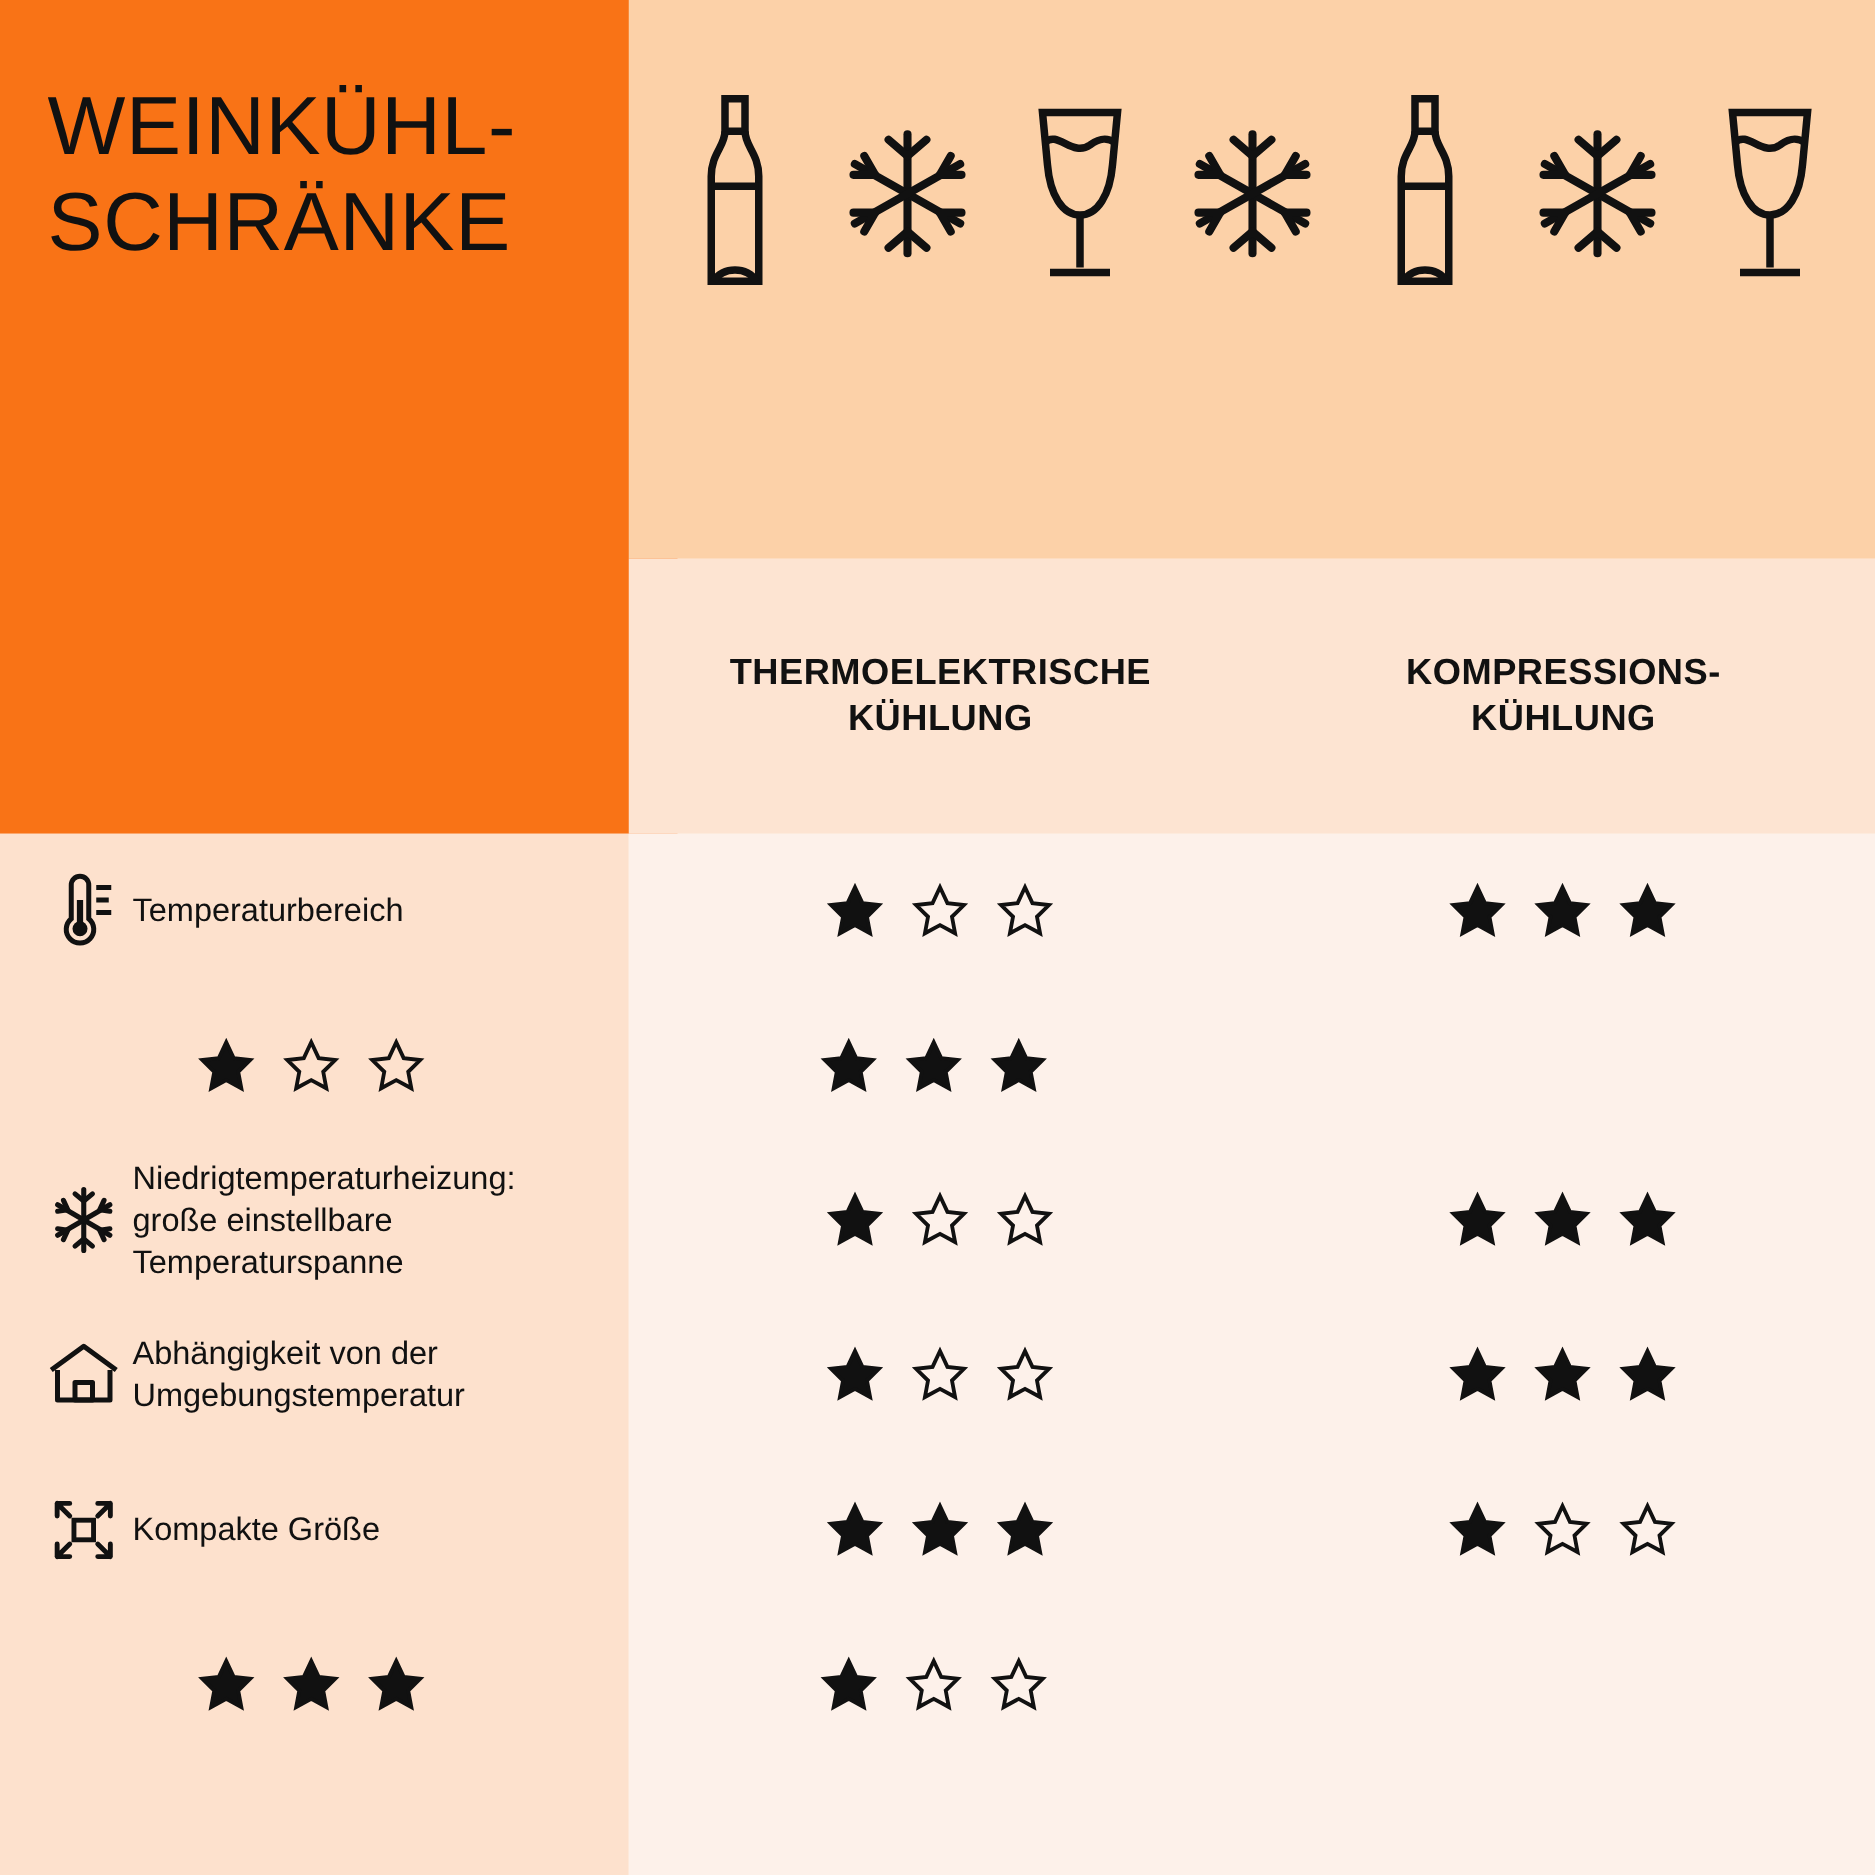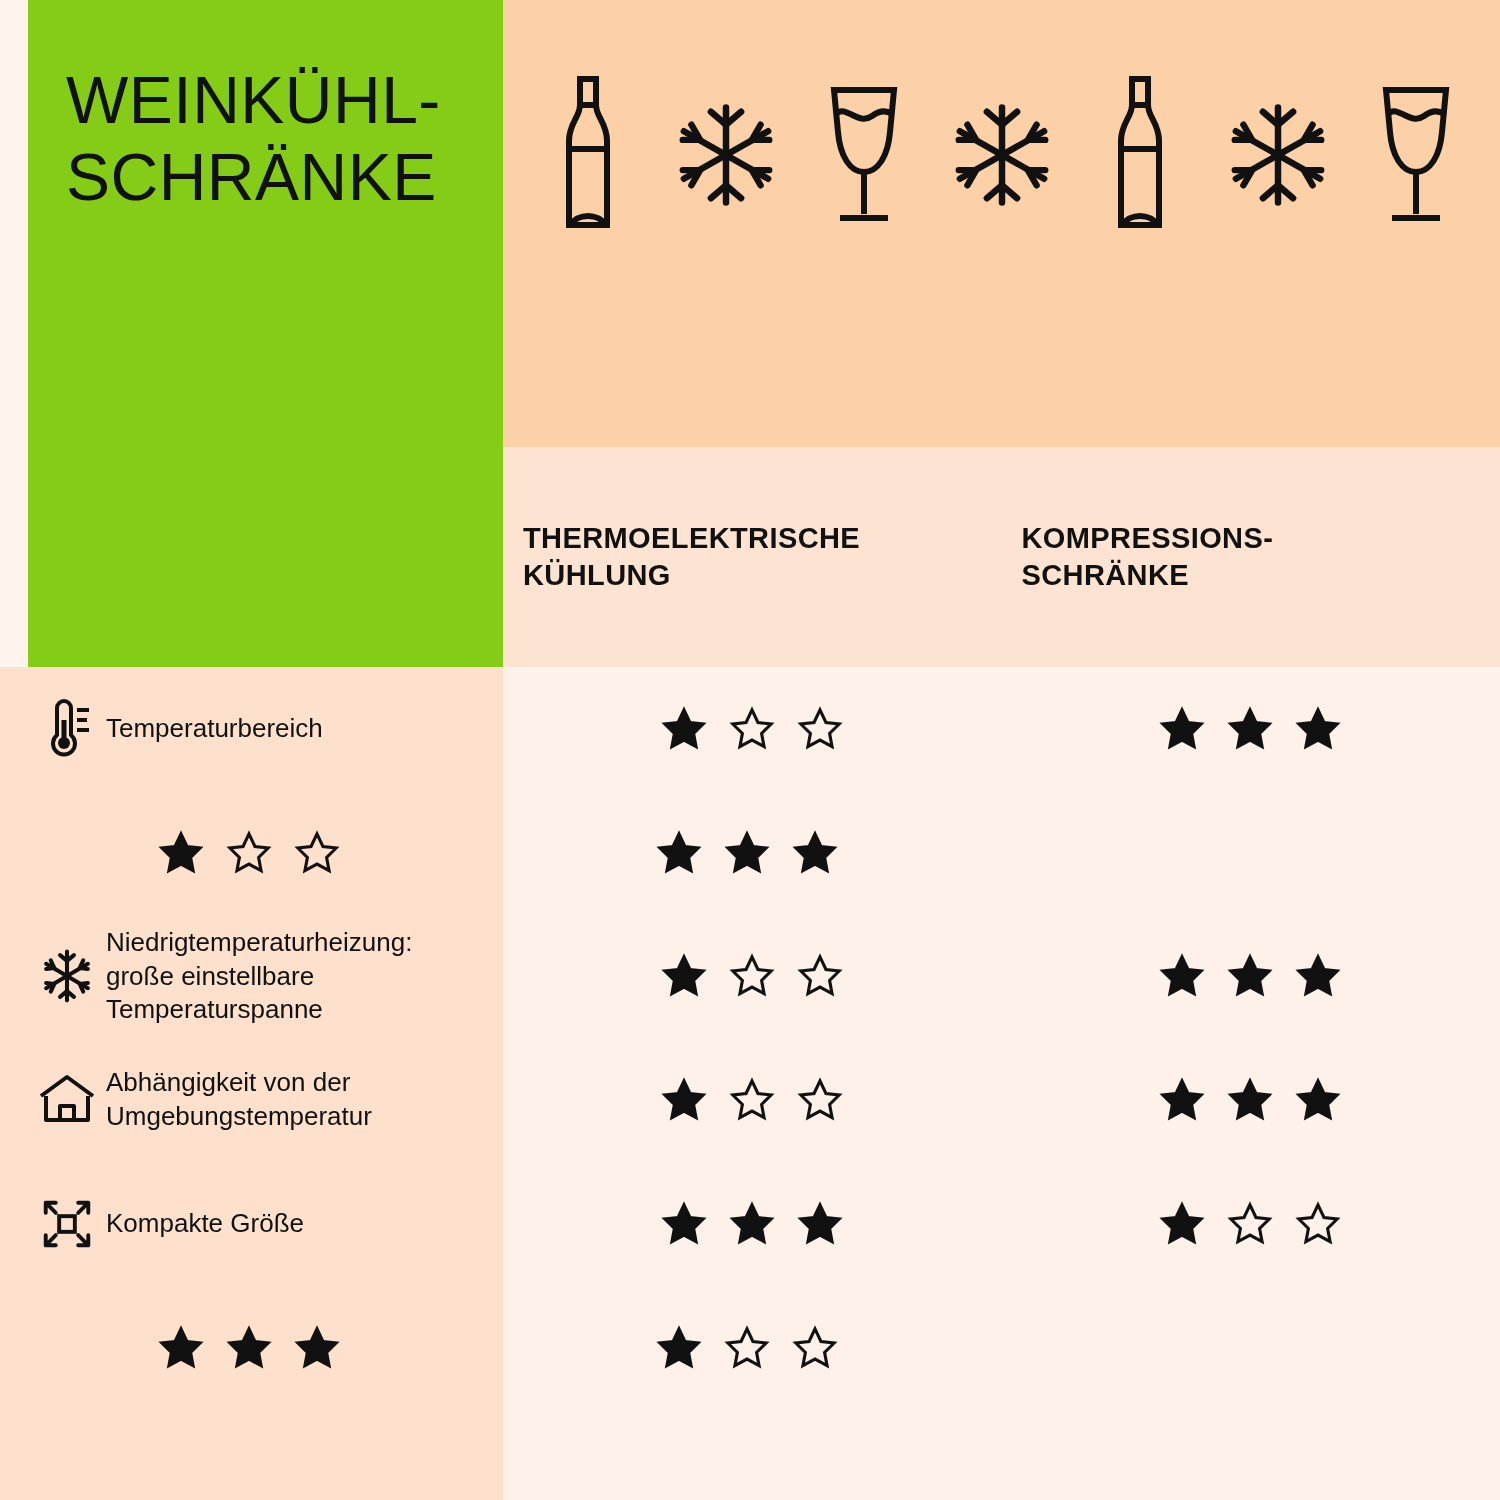--- a/index.html
+++ b/index.html
@@ -19,24 +19,23 @@
     height: 1500px;
   }
 
   
   .title-block {
     position: absolute;
     left: 0;
     top: 0;
     width: 542px;
     height: 667px;
-    background: #84cc16;
+    background: #f97316;
     box-sizing: border-box;
     padding: 62px 30px 0 38px;
-    margin-left: 28px;
   }
   .title-text {
     font-size: 66px;
     line-height: 1.16;
     font-weight: 400;
     color: #111111;
     letter-spacing: 0.5px;
     white-space: pre-line;
   }
 
@@ -69,21 +68,21 @@
     left: 503px;
     top: 447px;
     width: 997px;
     height: 220px;
     background: #fde4d2;
     display: flex;
     align-items: center;
   }
   .col-head {
     flex: 1 1 0;
-    text-align: left;
+    text-align: center;
     font-size: 29px;
     font-weight: bold;
     line-height: 1.28;
     color: #111111;
     letter-spacing: 0.4px;
     white-space: pre-line;
     padding: 0 20px;
     box-sizing: border-box;
   }
 
@@ -229,21 +228,21 @@
         <line x1="40" y1="92" x2="40" y2="134"></line>
         <line x1="16" y1="138" x2="64" y2="138"></line>
       </svg>
     </div>
   </div>
 
   <div class="header-row">
     <div class="col-head">THERMOELEKTRISCHE
 KÜHLUNG</div>
     <div class="col-head">KOMPRESSIONS-
-SCHRÄNKE</div>
+KÜHLUNG</div>
   </div>
 
   <div class="left-col"></div>
   <div class="right-body"></div>
 
   <div class="rows">
 
     <div class="row">
       <div class="label-cell">
         <div class="row-icon">

